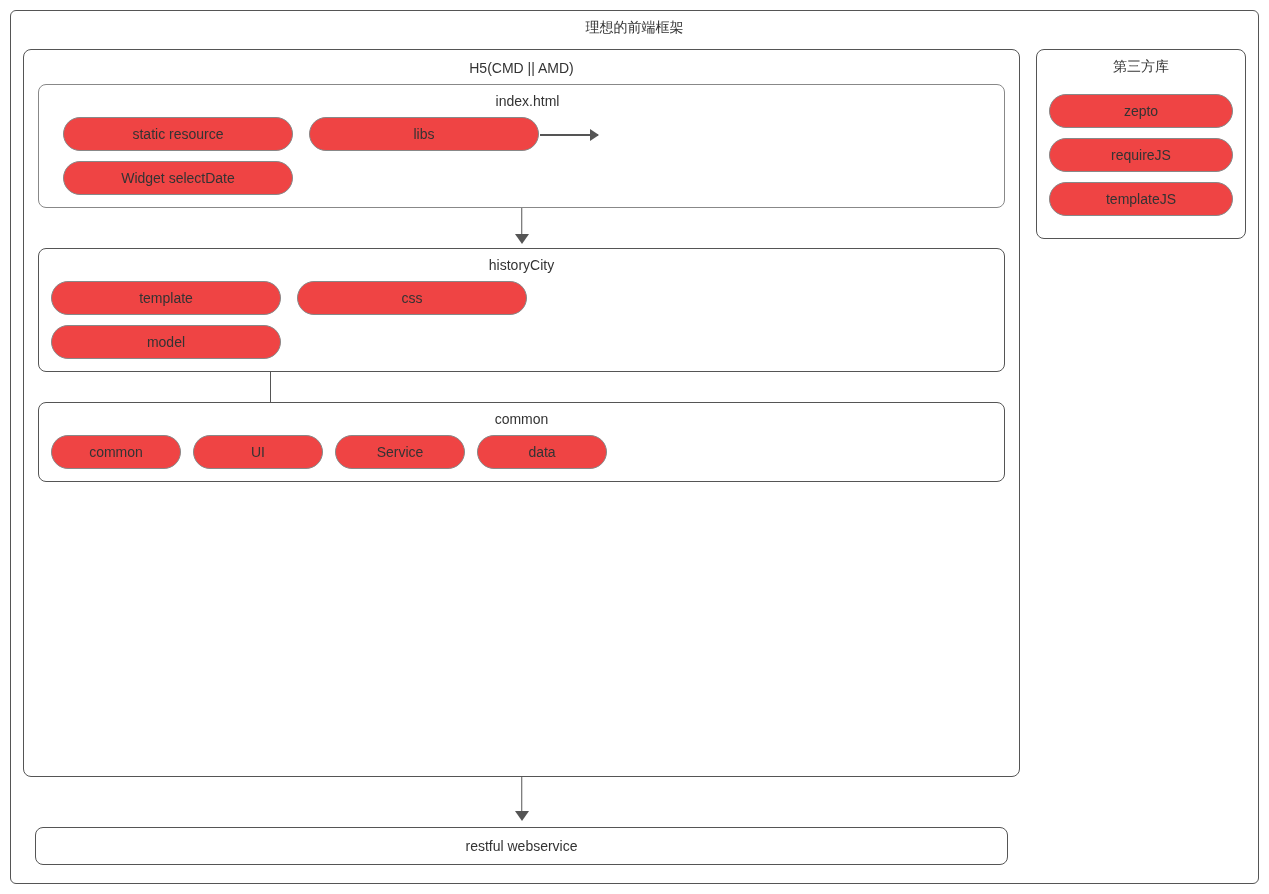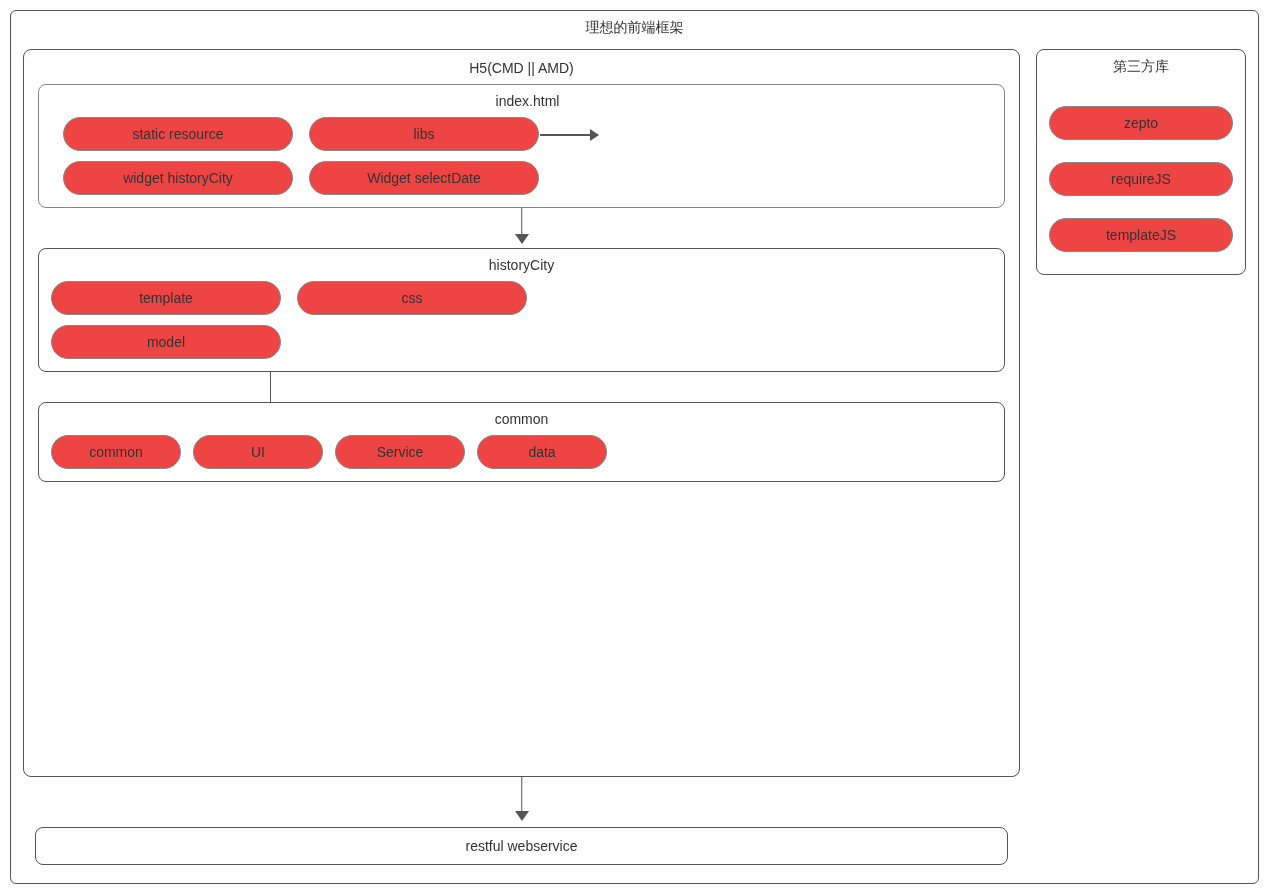--- a/index.html
+++ b/index.html
@@ -177,21 +177,21 @@
     }
 
     
     .right-panel {
       width: 210px;
       border: 1.5px solid #555;
       border-radius: 8px;
       padding: 8px 12px 12px 12px;
       display: flex;
       flex-direction: column;
-      gap: 12px;
+      gap: 0;
       align-self: flex-start;
     }
 
     .right-panel .item-box {
       margin-bottom: 10px;
       width: 100%;
       min-width: unset;
     }
 
     
@@ -257,21 +257,20 @@
           <div class="box-label">index.html</div>
           <div class="items-row">
             <div class="item-box item-box-wide">static resource</div>
             <div class="item-box item-box-wide" style="position:relative;">
               <span>libs</span>
               
               <div class="libs-to-third"></div>
             </div>
           </div>
           <div class="items-row" style="margin-top:10px;">
-            <div class="item-box item-box-wide">widget historyCity</div>
             <div class="item-box item-box-wide">Widget selectDate</div>
           </div>
         </div>
 
         <div class="arrow-down"></div>
 
         <div class="historycity-box">
           <div class="box-label">historyCity</div>
           <div class="items-row">
             <div class="item-box item-box-wide">template</div>

